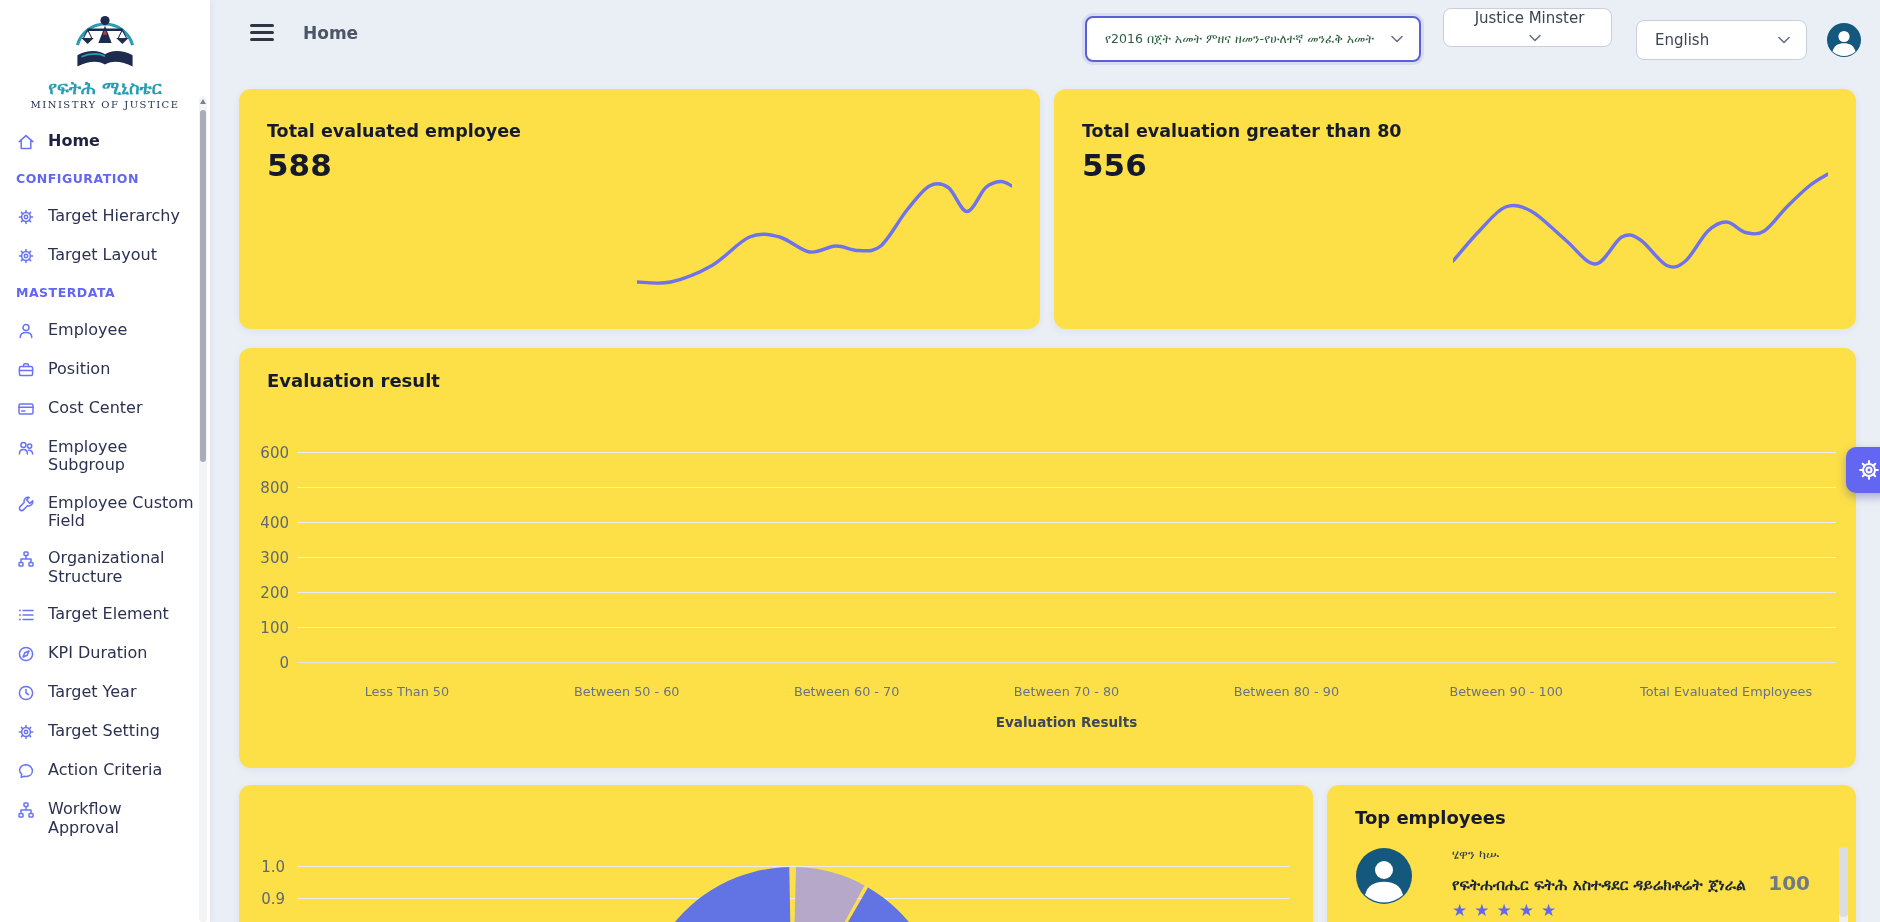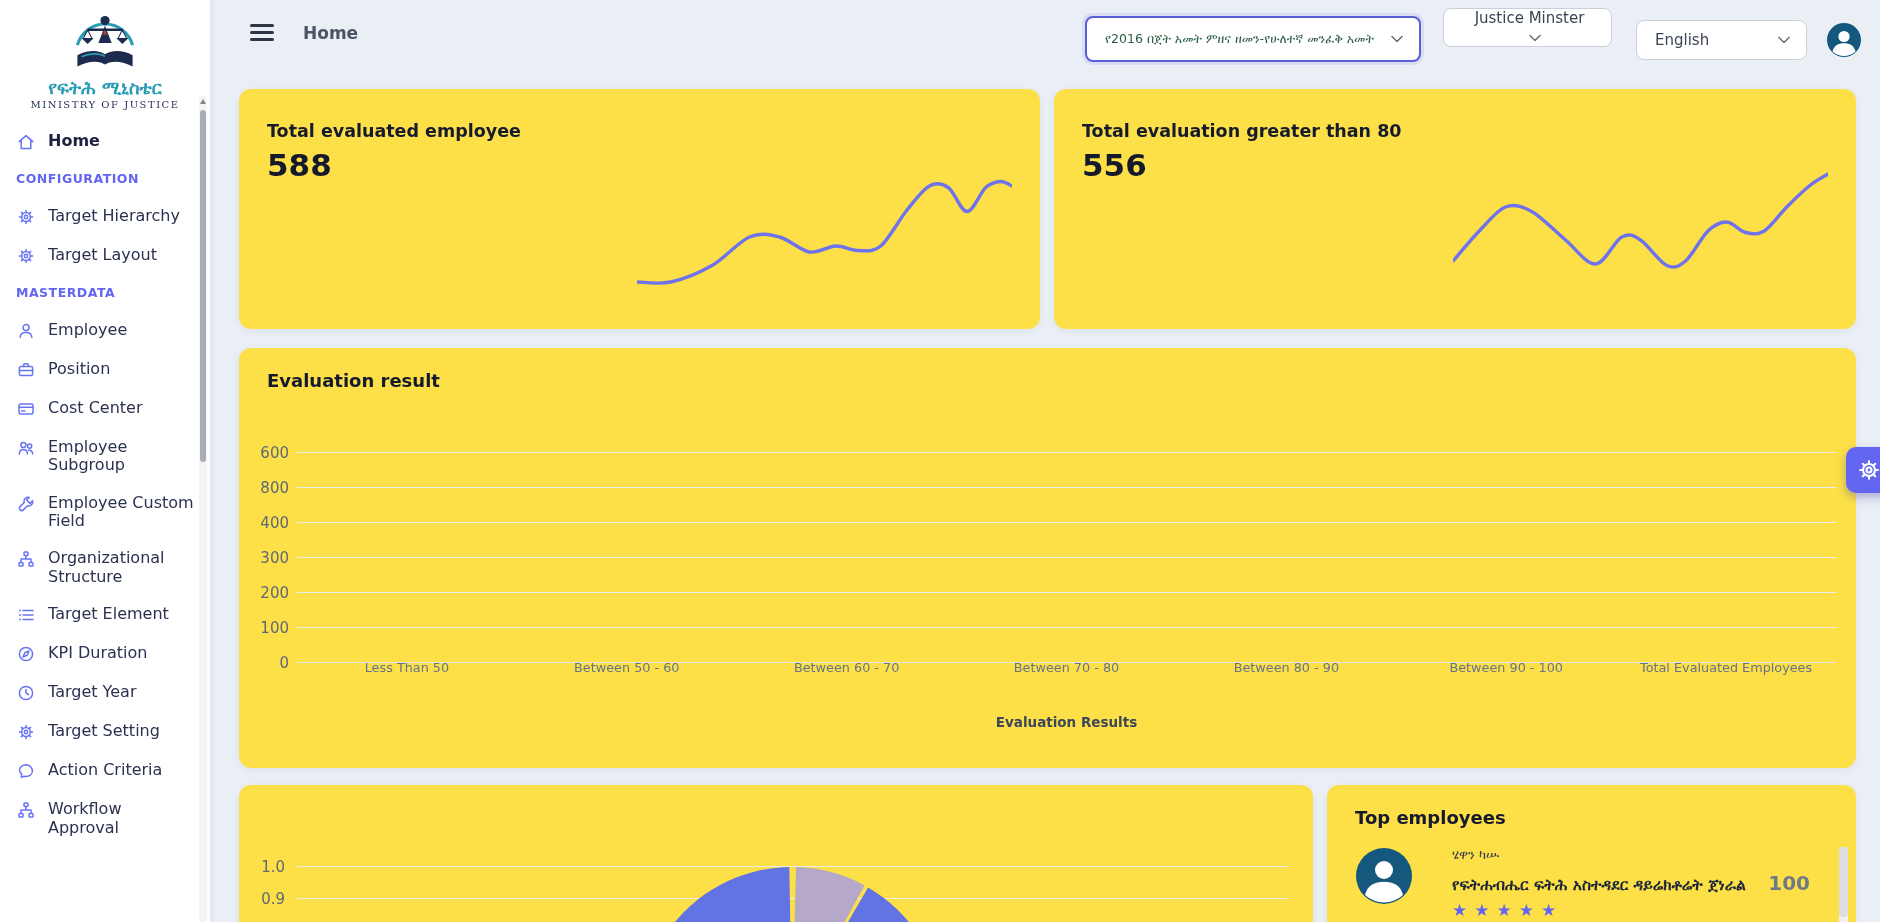--- a/index.html
+++ b/index.html
@@ -42,21 +42,21 @@
   .stat-title{position:absolute;left:28px;top:32px;font-size:17.5px;font-weight:700;color:#151a2d;}
   .stat-value{position:absolute;left:28px;top:58px;font-size:31px;font-weight:800;color:#14192c;}
   .spark{position:absolute;right:28px;top:58px;width:375px;height:150px;}
   .spark svg{width:100%;height:100%;display:block;}
 
   .eval-card{left:239px;top:348px;width:1617px;height:420px;}
   .card-title{position:absolute;left:28px;top:22px;font-size:18px;font-weight:700;color:#151a2d;}
   .gridline{position:absolute;left:58px;right:20px;height:1px;background:#e9edf2;}
   .gridline.zero{background:#dfe4ea;}
   .ytick{position:absolute;left:8px;width:42px;text-align:right;font-size:15px;color:#5d6876;}
-  .cats{position:absolute;left:58px;right:20px;top:312px;display:flex;}
+  .cats{position:absolute;left:58px;right:20px;top:336px;display:flex;}
   .cat{flex:1;text-align:center;font-size:12.8px;color:#66738a;}
   .axis-title{position:absolute;left:58px;right:20px;top:366px;text-align:center;font-size:13.5px;font-weight:700;color:#3c4757;}
 
   .pie-card{left:239px;top:785px;width:1074px;height:170px;overflow:hidden;}
   .pie-card svg{position:absolute;left:0;top:0;}
   .pie-grid .gridline{left:58px;right:24px;}
   .pie-grid .ytick{left:10px;width:36px;}
 
   .emp-card{left:1327px;top:785px;width:529px;height:170px;overflow:hidden;}
   .emp-row{position:absolute;left:28px;top:62px;right:46px;display:flex;align-items:flex-start;}

